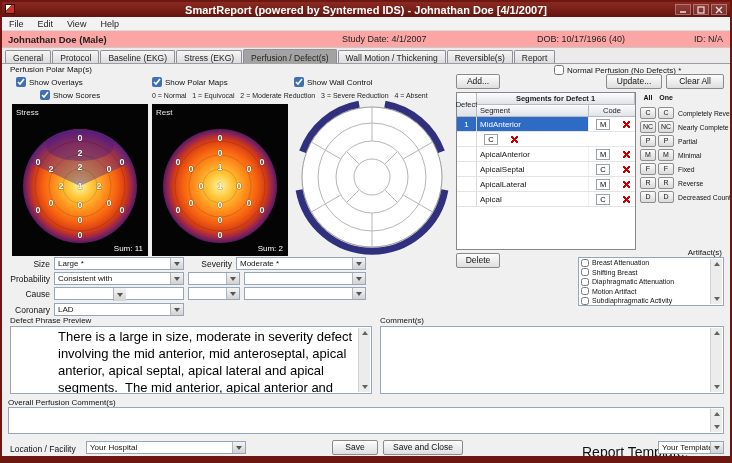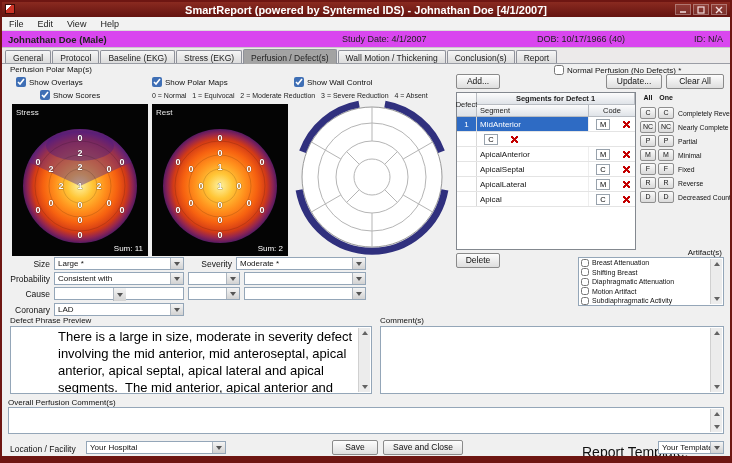--- a/index.html
+++ b/index.html
@@ -12,21 +12,21 @@
   .app-icon{position:absolute;left:3px;top:2px;width:10px;height:10px;
     background:linear-gradient(135deg,#ffffff 35%,#cc3327 35%);border:1px solid #3a0c08;}
   .title-text{position:absolute;left:0;right:0;top:2px;text-align:center;color:#ffffff;
     font-size:11px;font-weight:bold;}
   .winbtns{position:absolute;right:3px;top:2px;display:flex;gap:2px;}
   .winbtn{width:16px;height:11px;background:rgba(255,255,255,0.10);border:1px solid rgba(255,255,255,0.30);
     display:flex;align-items:center;justify-content:center;}
   
   .menubar{height:14px;background:#f2f2f2;border-bottom:1px solid #dcdcdc;display:flex;align-items:center;flex:0 0 14px;}
   .menu-item{font-size:9px;padding:0 7px;color:#222;}
-  .patientbar{height:17px;background:#d946ef;border-bottom:1px solid #c9c9c9;position:relative;flex:0 0 17px;font-size:9px;color:#222;}
+  .patientbar{height:17px;background:#fca5a5;border-bottom:1px solid #c9c9c9;position:relative;flex:0 0 17px;font-size:9px;color:#222;}
   .pname{position:absolute;left:6px;top:3px;font-weight:bold;font-size:9.5px;}
   .pstudy{position:absolute;left:340px;top:3px;}
   .pdob{position:absolute;left:535px;top:3px;}
   .pid{position:absolute;left:692px;top:3px;}
   .tabstrip{height:16px;background:#eceaea;display:flex;align-items:flex-end;padding-left:3px;flex:0 0 16px;border-bottom:1px solid #9a9da5;}
   .tab{font-size:8.5px;color:#222;background:linear-gradient(#f6f6f6,#dcdcdc);border:1px solid #8e919a;
     border-bottom:none;border-radius:2px 2px 0 0;padding:1px 7px 1px 7px;margin-right:1px;height:13px;line-height:12px;}
   .tab.active{background:#a3a3a3;height:15px;line-height:14px;position:relative;z-index:2;margin-bottom:-1px;}
   
   .content{position:relative;flex:1;background:#f0f0f0;font-size:9px;color:#111;}
@@ -123,21 +123,21 @@
     <span class="pid">ID: N/A</span>
   </div>
 
   <div class="tabstrip">
       <div class="tab">General</div>
       <div class="tab">Protocol</div>
       <div class="tab">Baseline (EKG)</div>
       <div class="tab">Stress (EKG)</div>
       <div class="tab active">Perfusion / Defect(s)</div>
       <div class="tab">Wall Motion / Thickening</div>
-      <div class="tab">Conclusion(s)</div>
+      <div class="tab">Reversible(s)</div>
       <div class="tab">Report</div>
     </div>
 
   <div class="content">
 
     <span class="lbl" style="left:8px;top:1px;">Perfusion Polar Map(s)</span>
 
     <label class="cb" style="left:14px;top:13px;">
       <input type="checkbox" checked="" style="">
       <span>Show Overlays</span>
@@ -481,21 +481,21 @@
       <div class="vsb"></div>
     </div>
 
     <span class="lbl" style="left:6px;top:334px;">Overall Perfusion Comment(s)</span>
     <div class="ta" style="left:6px;top:343px;width:716px;height:27px;">
       <div class="tatext"></div>
       <div class="vsb"></div>
     </div>
 
     <span class="lbl" style="left:8px;top:380px;font-size:8.5px;">Location / Facility</span>
-    <div class="combo" style="left:84px;top:377px;width:140px;">
+    <div class="combo" style="left:84px;top:377px;width:160px;">
       <span class="cv">Your Hospital</span>
       <span class="carrow">
           <span class="tri-down"></span>
         </span>
     </div>
     <div class="btn" style="left:330px;top:376px;width:46px;">Save</div>
     <div class="btn" style="left:381px;top:376px;width:80px;">Save and Close</div>
     <span class="lbl" style="left:580px;top:380px;font-size:14px;">Report Template:</span>
     <div class="combo" style="left:656px;top:377px;width:66px;">
       <span class="cv">Your Template</span>

